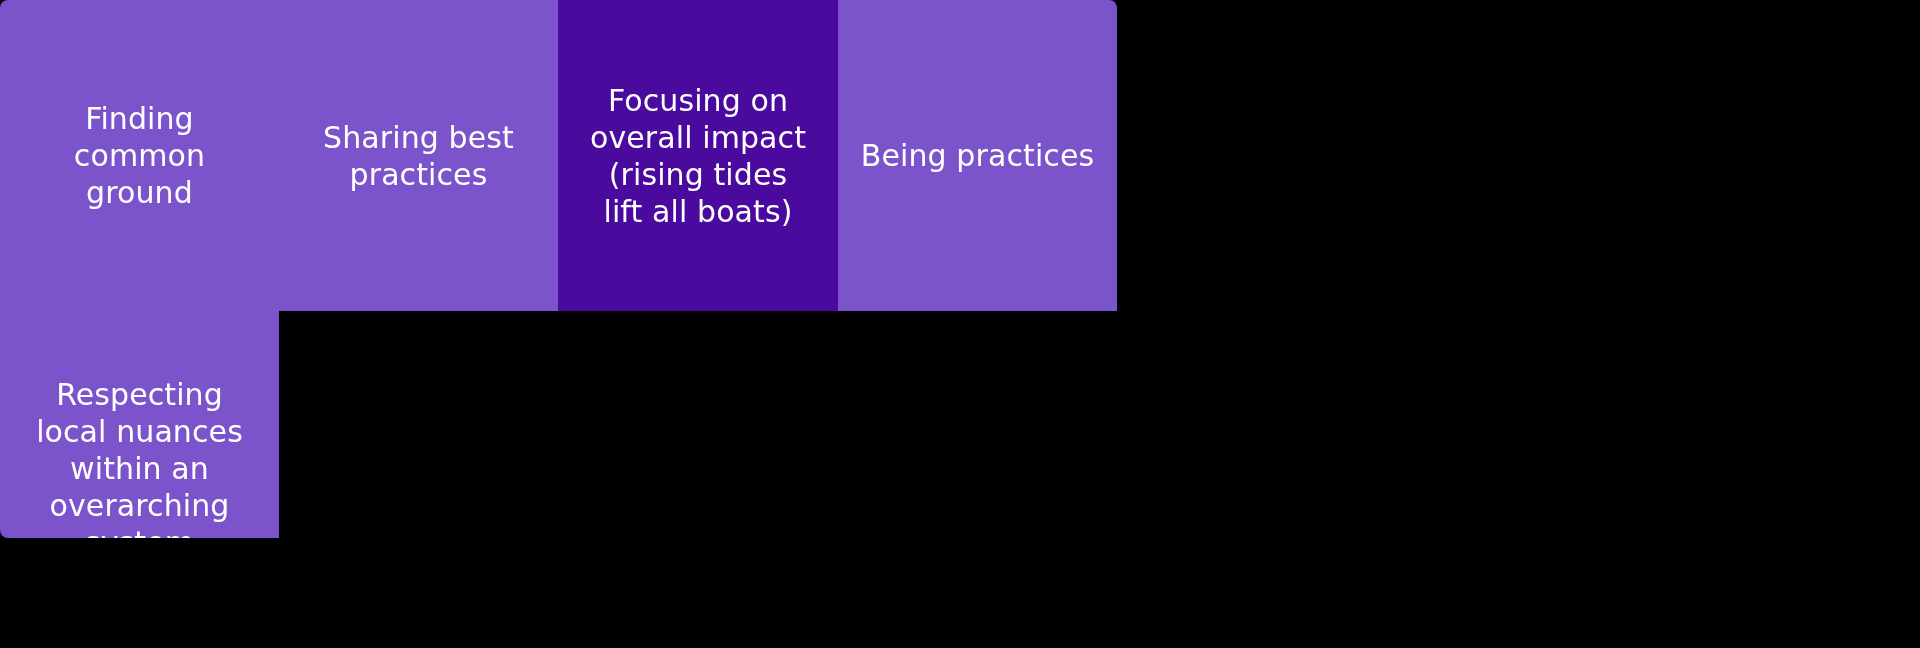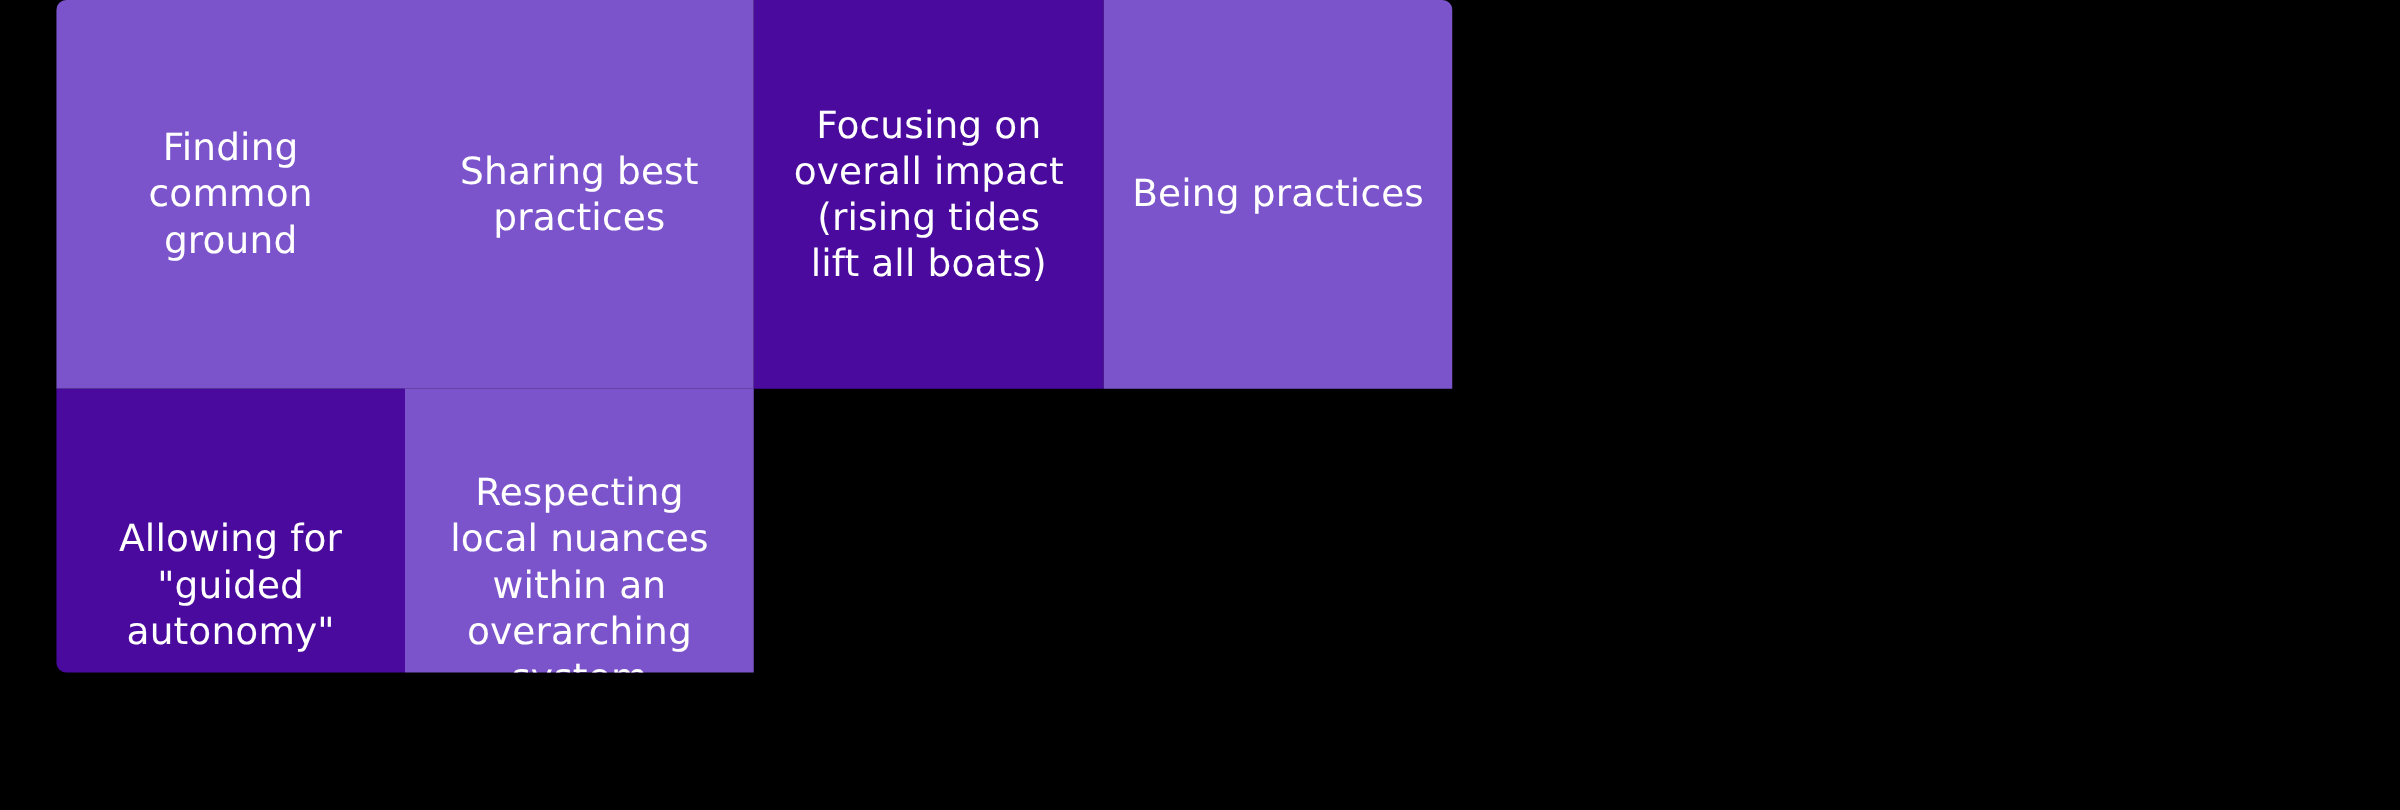--- a/index.html
+++ b/index.html
@@ -18,21 +18,20 @@
     position: absolute;
     left: 0px;
     top: 0px;
     width: 1117px;
     height: 538px;
     border-radius: 8px;
     overflow: hidden;
     display: grid;
     grid-template-columns: 279px 279px 280px 279px;
     grid-template-rows: 311px 315px;
-    margin-left: 45px;
   }
 
   .matrix-cell {
     display: flex;
     align-items: center;
     justify-content: center;
     text-align: center;
     color: #ffffff;
     font-size: 30px;
     line-height: 37px;
@@ -60,23 +59,20 @@
 
   <div class="matrix-cell tone-dark">Focusing on
 overall impact
 (rising tides
 lift all boats)</div>
 
 
 
   <div class="matrix-cell tone-light">Being practices</div>
 
-  <div class="matrix-cell tone-dark">Allowing for
-"guided
-autonomy"</div>
 
   <div class="matrix-cell tone-light">Respecting
 local nuances
 within an
 overarching
 system</div>
 
 </div>
 
 </body></html>

